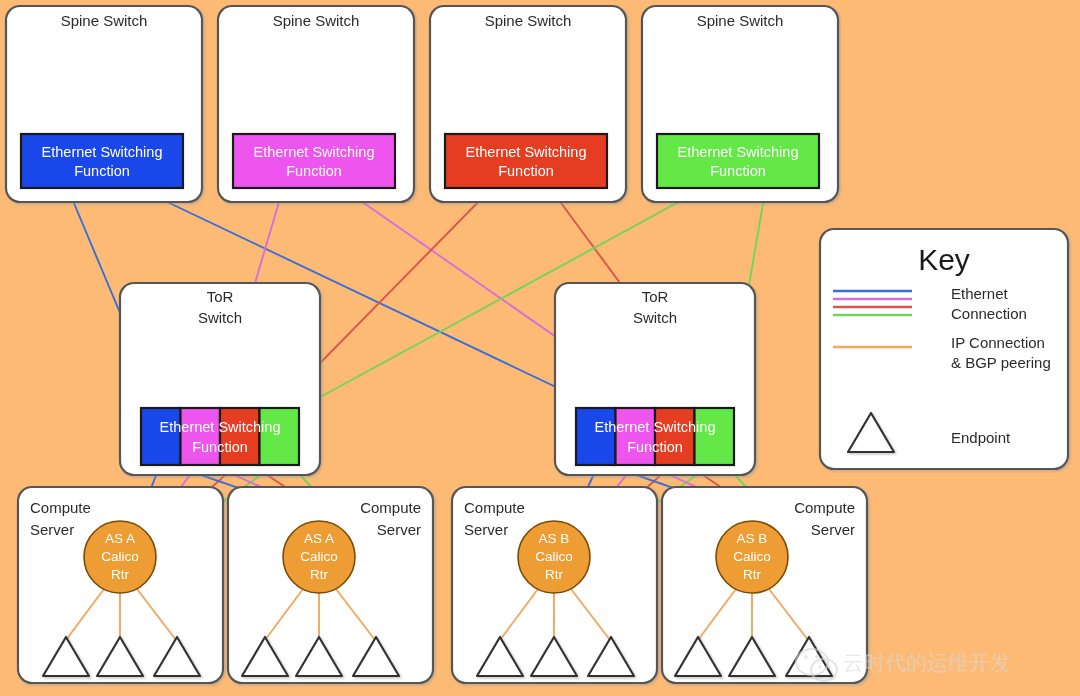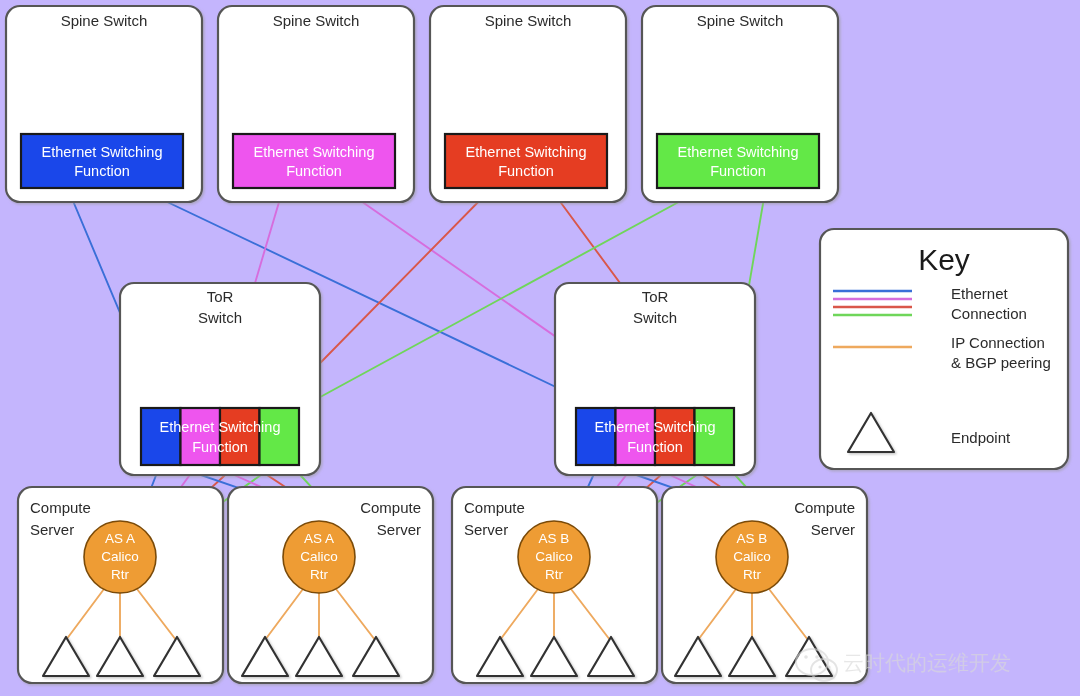--- a/index.html
+++ b/index.html
@@ -7,21 +7,21 @@
     padding: 0;
     background: #ffffff;
   }
   body {
     font-family: "Liberation Sans", sans-serif;
   }
   #canvas-wrap {
     position: relative;
     width: 1080px;
     height: 696px;
-    background: #c4b5fd;
+    background: #fdba74;
     overflow: hidden;
     text-align: right;
   }
   svg#diagram {
     display: block;
     width: 1080px;
     height: 696px;
   }
   .box-outline {
     fill: #ffffff;

